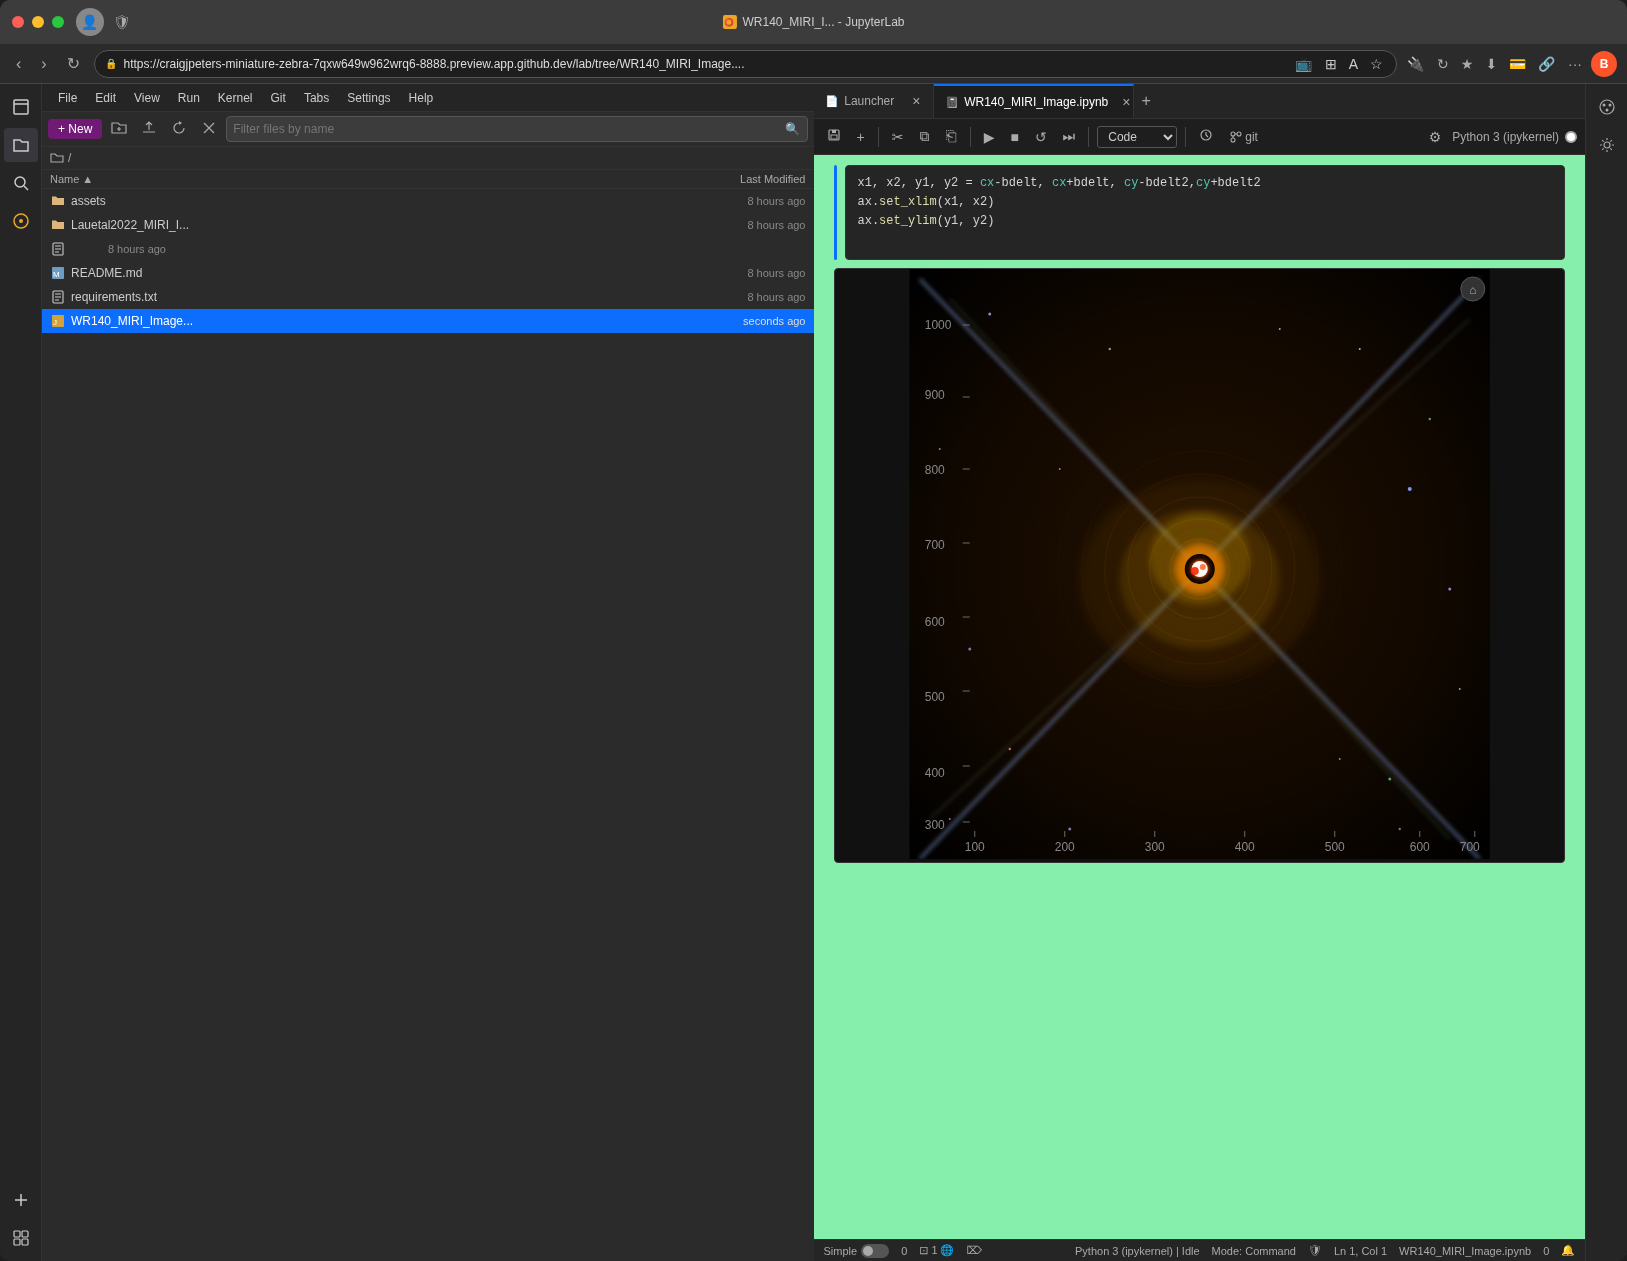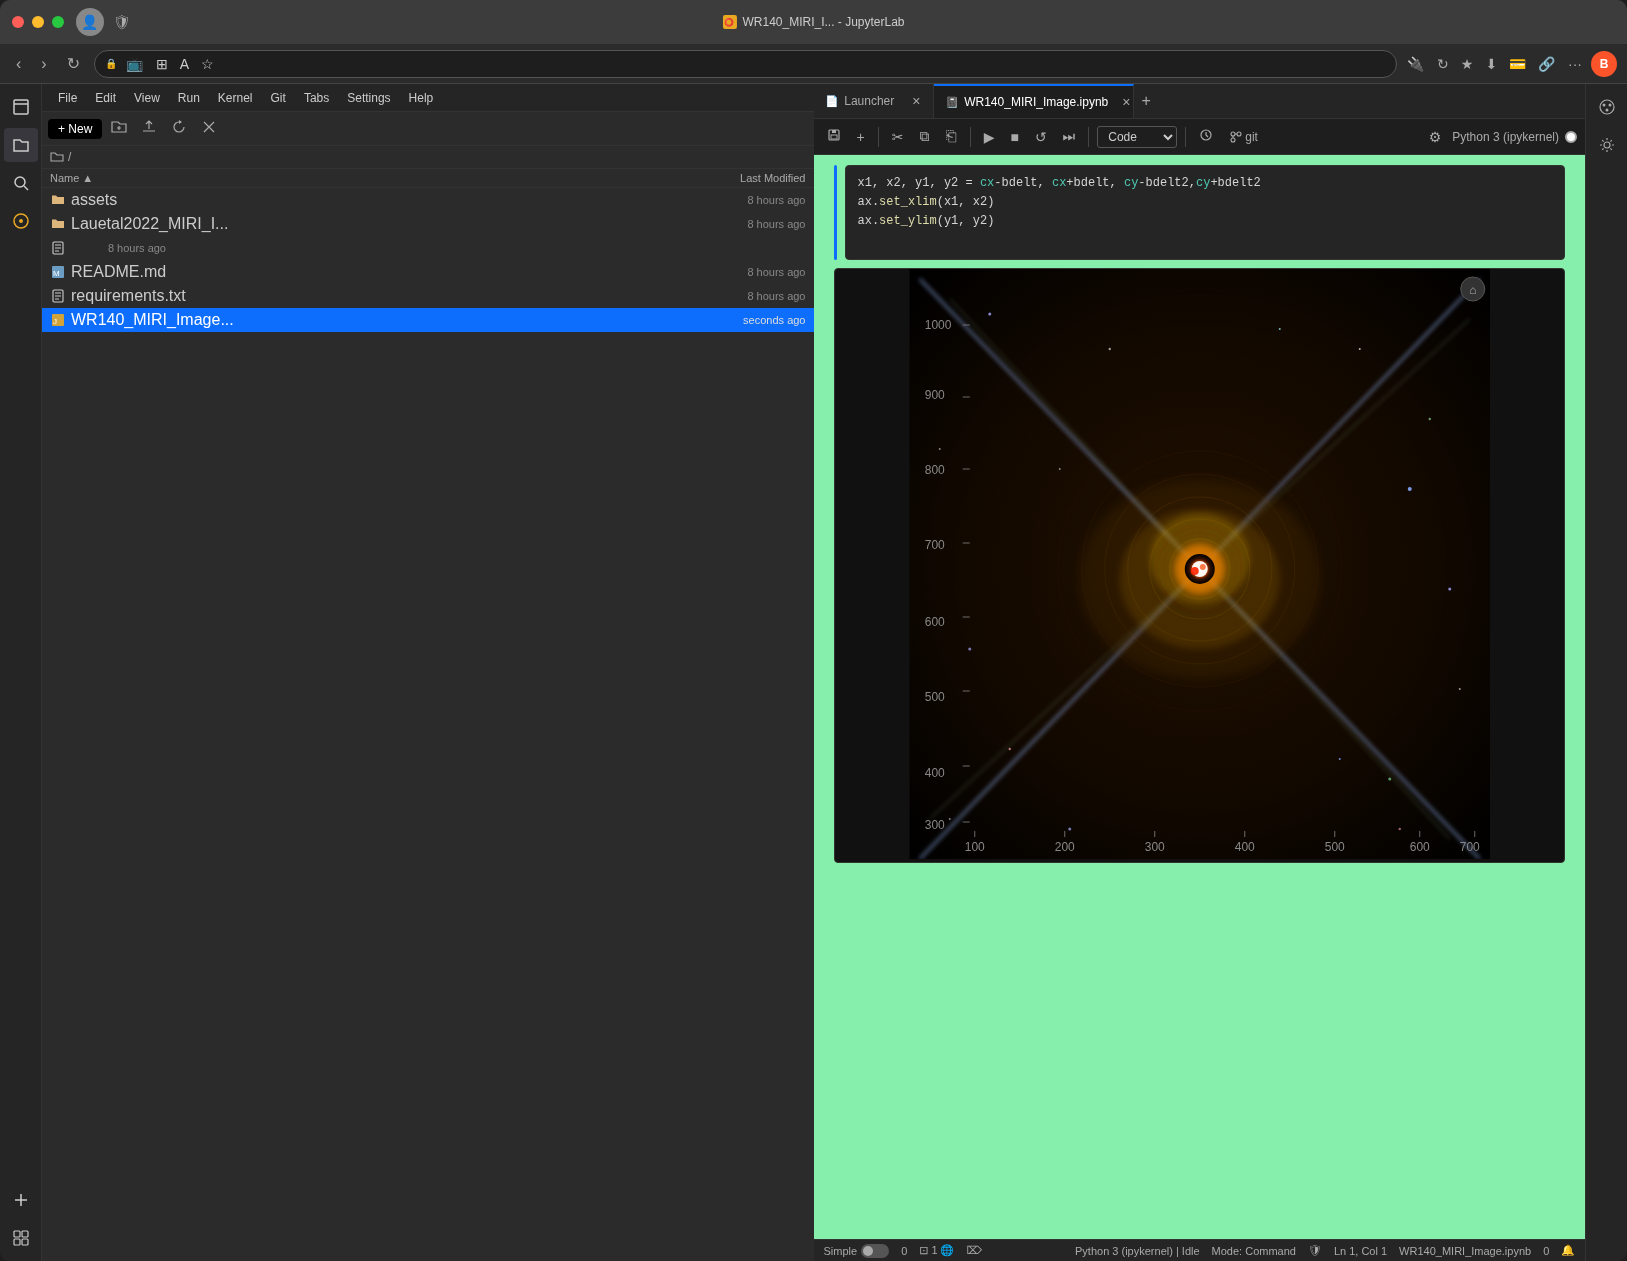--- a/index.html
+++ b/index.html
@@ -34,35 +34,35 @@
     .sidebar-icons { width: 42px; background: #252526; border-right: 1px solid #333; display: flex; flex-direction: column; align-items: center; padding: 6px 0; gap: 4px; }
     .sidebar-icon { width: 34px; height: 34px; display: flex; align-items: center; justify-content: center; border-radius: 4px; cursor: pointer; color: #aaa; font-size: 16px; }
     .sidebar-icon.active { color: #fff; background: #37373d; }
     .sidebar-icon-orange { color: #e8a822; }
 
     .left-content { display: flex; flex: 1; overflow: hidden; }
 
     
     .file-panel { flex: 1; display: flex; flex-direction: column; overflow: hidden; }
     .file-toolbar { display: flex; align-items: center; padding: 4px 6px; gap: 4px; border-bottom: 1px solid #333; }
-    .file-tb-btn { background: #000000; color: #fff; border: none; border-radius: 4px; padding: 3px 10px; cursor: pointer; font-size: 12px; display: flex; align-items: center; gap: 3px; }
+    .file-tb-btn { background: #701a75; color: #fff; border: none; border-radius: 4px; padding: 3px 10px; cursor: pointer; font-size: 12px; display: flex; align-items: center; gap: 3px; }
     .file-tb-icon-btn { background: none; border: none; color: #aaa; cursor: pointer; font-size: 14px; padding: 3px 5px; border-radius: 3px; }
     .search-box { flex: 1; background: #3c3c3c; border: 1px solid #555; border-radius: 4px; height: 26px; display: flex; align-items: center; padding: 0 6px; }
     .search-box input { background: none; border: none; outline: none; color: #ccc; font-size: 12px; flex: 1; }
     .search-box-icon { color: #aaa; font-size: 12px; }
     .breadcrumb-bar { padding: 4px 8px; display: flex; align-items: center; gap: 4px; font-size: 12px; color: #aaa; border-bottom: 1px solid #333; }
     .file-list-header { display: flex; align-items: flex-start; padding: 3px 8px; border-bottom: 1px solid #333; font-size: 11px; color: #aaa; }
     .col-name { flex: 1; display: flex; align-items: center; gap: 3px; cursor: pointer; }
     .col-modified { width: 110px; text-align: right; }
     .file-list { flex: 1; overflow-y: auto; }
     .file-item { display: flex; align-items: center; padding: 2px 8px; cursor: pointer; height: 24px; }
     .file-item.selected { background: #0d6efd; color: #fff; }
     .file-item.selected .file-time { color: #ddd; }
     .file-icon { width: 16px; height: 16px; margin-right: 5px; display: flex; align-items: center; justify-content: center; font-size: 13px; flex-shrink: 0; }
-    .file-name { flex: 1; font-size: 16px; white-space: nowrap; overflow: hidden; text-overflow: ellipsis; }
+    .file-name { flex: 1; font-size: 12px; white-space: nowrap; overflow: hidden; text-overflow: ellipsis; }
     .file-time { width: 95px; text-align: right; font-size: 11px; color: #888; flex-shrink: 0; }
     .folder-icon { color: #dcb67a; }
     .file-icon-doc { color: #ccc; }
     .file-icon-nb { color: #e8a822; }
     .file-icon-md { color: #7cb9e8; }
 
     
     .menu-bar { background: #252526; height: 28px; display: flex; align-items: center; padding: 0 8px; gap: 2px; border-bottom: 1px solid #333; }
     .menu-item { padding: 2px 8px; border-radius: 3px; cursor: pointer; font-size: 12px; color: #ccc; }
 
@@ -131,20 +131,21 @@
       <span>WR140_MIRI_I... - JupyterLab</span>
     </div>
   </div>
 
   <div class="nav-bar">
     <button class="nav-btn">‹</button>
     <button class="nav-btn">›</button>
     <button class="nav-btn">↻</button>
     <div class="url-bar">
       <span class="url-bar-lock">🔒</span>
+      <span class="url-text">https://craigjpeters-miniature-zebra-7qxw649w962wrq6-8888.preview.app.github.dev/lab/tree/WR140_MIRI_Image....</span>
       <span class="nav-icon">📺</span>
       <span class="nav-icon">⊞</span>
       <span class="nav-icon">A</span>
       <span class="nav-icon">☆</span>
     </div>
     <div class="nav-actions">
       <span class="nav-icon">🔌</span>
       <span class="nav-icon">↻</span>
       <span class="nav-icon">★</span>
       <span class="nav-icon">⬇</span>
@@ -231,20 +232,24 @@
             <svg width="16" height="16" viewBox="0 0 16 16" fill="none">
                 <path d="M13 8A5 5 0 1 1 8 3" stroke="#aaa" stroke-width="1.2" fill="none"></path>
                 <path d="M8 1v4l3-2-3-2z" fill="#aaa"></path>
               </svg>
           </button>
           <button class="file-tb-icon-btn">
             <svg width="16" height="16" viewBox="0 0 16 16" fill="none">
                 <path d="M3 3l10 10M13 3L3 13" stroke="#aaa" stroke-width="1.2"></path>
               </svg>
           </button>
+          <div class="search-box">
+            <input type="text" placeholder="Filter files by name" style="">
+            <span class="search-box-icon">🔍</span>
+          </div>
         </div>
 
         <div class="breadcrumb-bar">
           <svg width="14" height="14" viewBox="0 0 14 14" fill="none">
               <path d="M1 3h4l2 2h6v6H1V3z" stroke="#aaa" stroke-width="1.1"></path>
             </svg>
           <span>/</span>
         </div>
 
         <div class="file-list-header">

